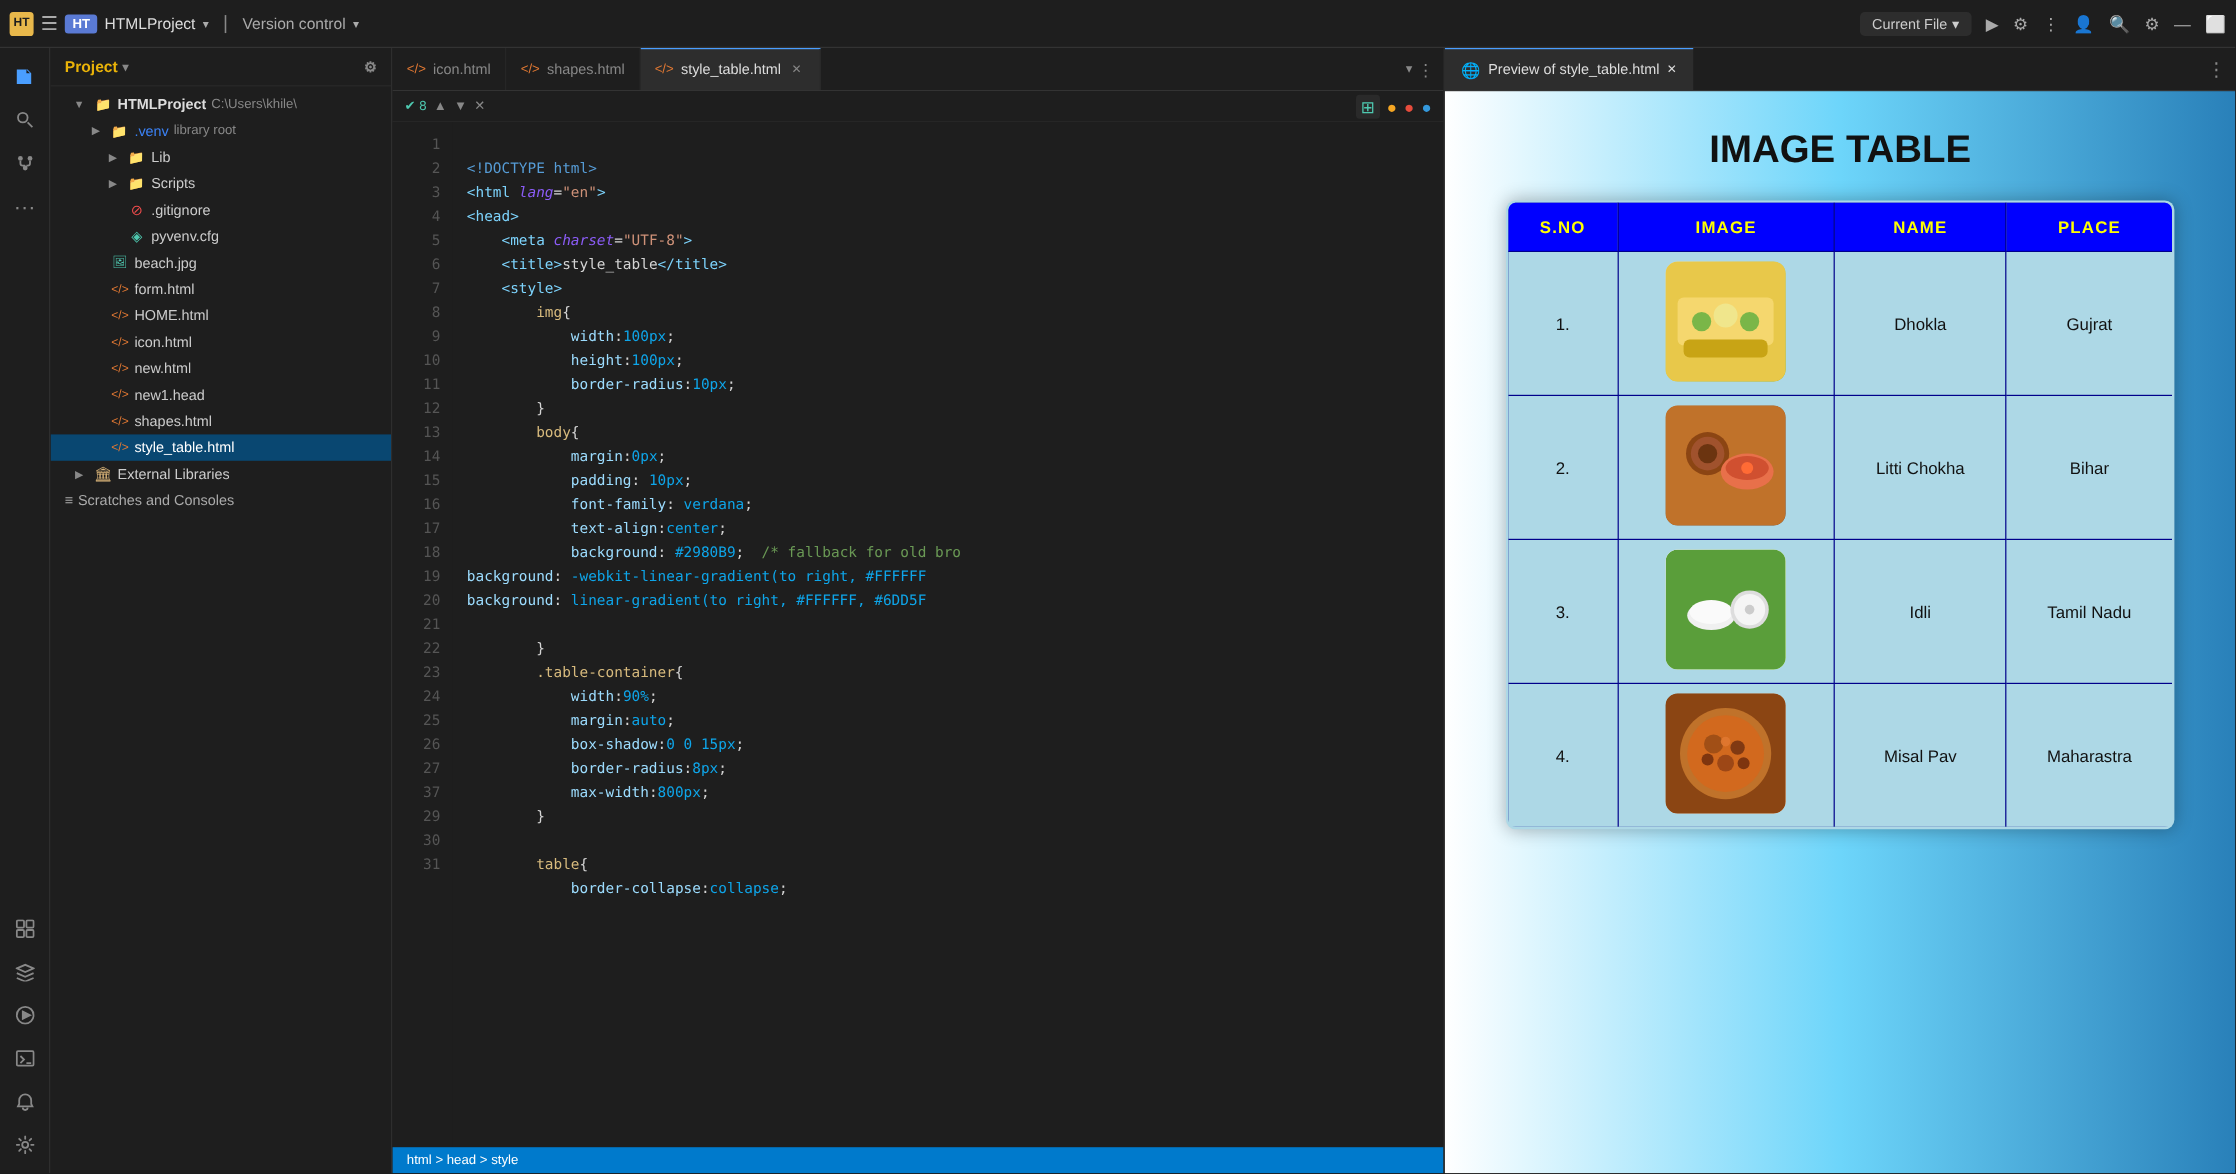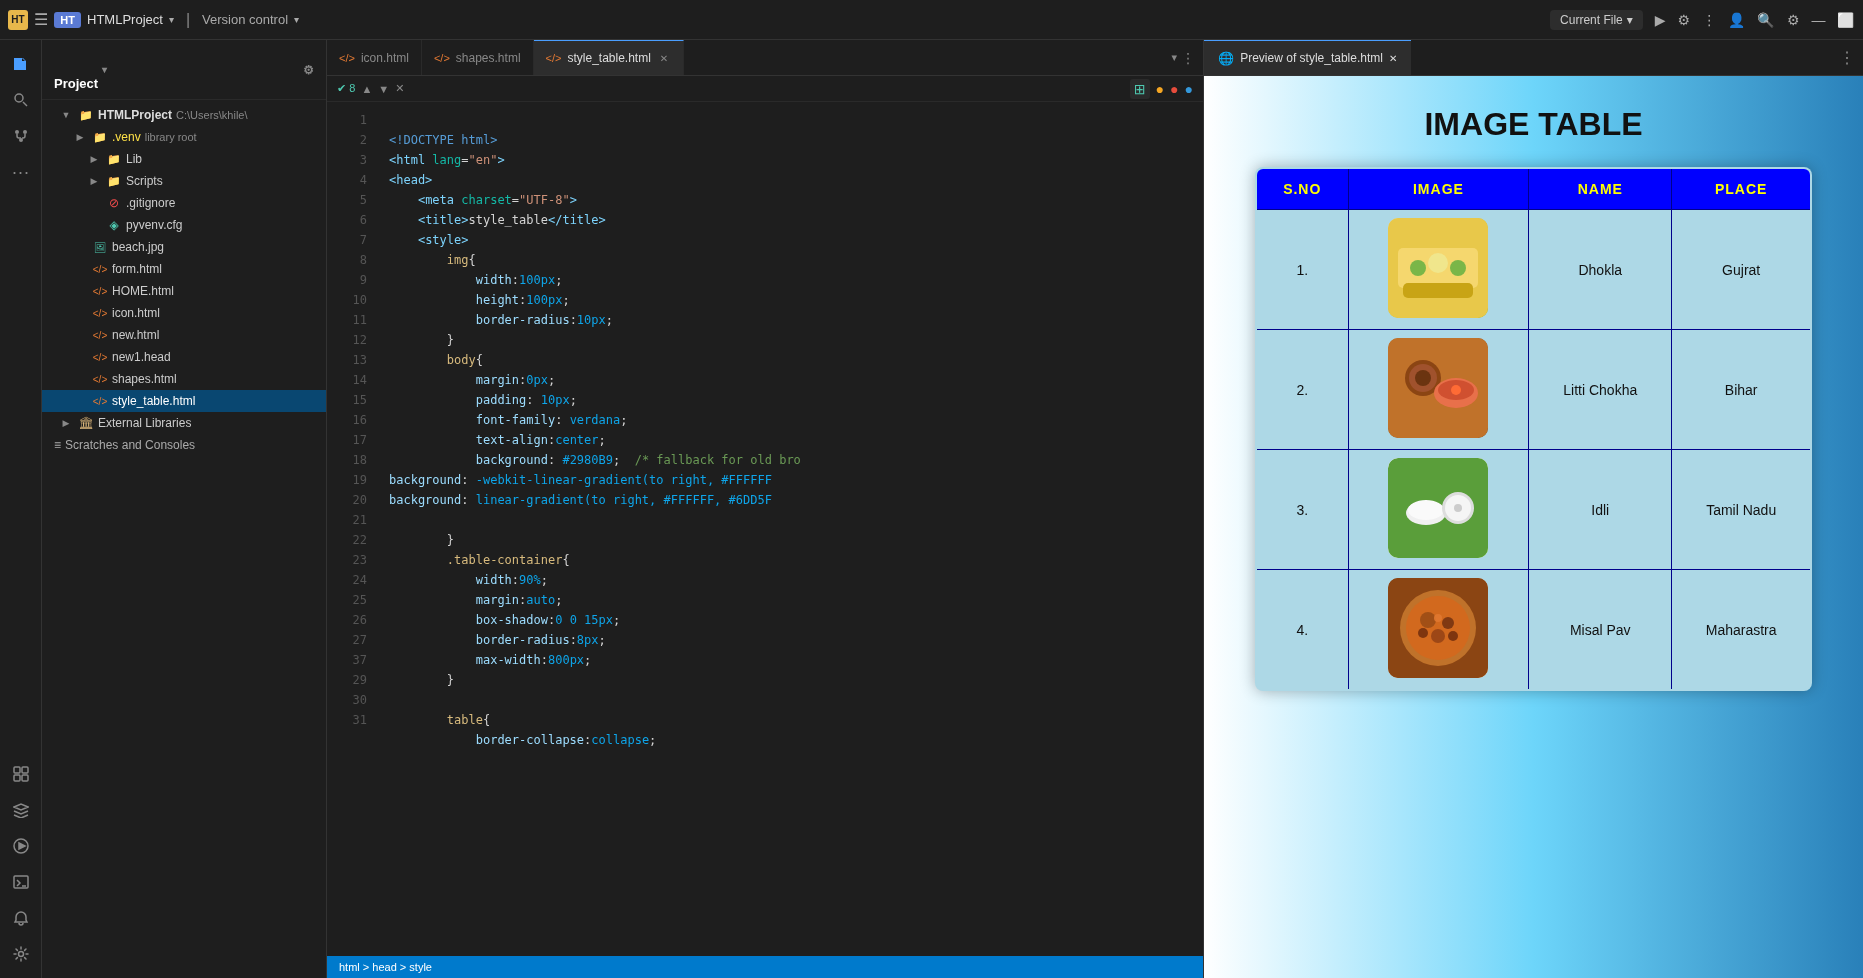--- a/index.html
+++ b/index.html
@@ -80,21 +80,21 @@
       width: 50px; background: #1e1e1e; color: #555; font-size: 12px; font-family: 'Consolas', monospace;
       padding: 8px 0; text-align: right; padding-right: 10px; flex-shrink: 0; overflow: hidden;
       line-height: 20px;
     }
     .code-content {
       flex: 1; overflow: auto; padding: 8px 12px; font-family: 'Consolas', monospace;
       font-size: 12px; line-height: 20px; color: #d4d4d4; background: #1e1e1e; white-space: pre;
     }
     .c-keyword { color: #569cd6; }
     .c-tag { color: #7dd3fc; }
-    .c-attr { color: #14b8a6; }
+    .c-attr { color: #8b5cf6; font-style: italic; }
     .c-string { color: #ce9178; }
     .c-comment { color: #6a9955; }
     .c-value { color: #0ea5e9; }
     .c-selector { color: #d7ba7d; }
     .c-property { color: #9cdcfe; }
     .c-text { color: #d4d4d4; }
 
     
     .status-bar {
       height: 22px; background: #007acc; display: flex; align-items: center;
@@ -244,40 +244,40 @@
       <svg width="16" height="16" viewBox="0 0 16 16" fill="none" stroke="currentColor" stroke-width="1.5">
           <circle cx="8" cy="8" r="2.5"></circle>
           <path d="M8 1v2M8 13v2M1 8h2M13 8h2M3 3l1.4 1.4M11.6 11.6L13 13M3 13l1.4-1.4M11.6 4.4L13 3" stroke-linecap="round"></path>
         </svg>
     </div>
   </div>
 
   <div class="file-tree">
     <div class="panel-header">
       <div class="panel-header-left">
-        <span style="font-size:13px;font-weight:bold;color:#ffffff;margin-top:28px;">Project</span>
+        <span style="font-size:13px;font-weight:bold;color:#eab308;">Project</span>
         <span style="font-size:10px;color:#888">▾</span>
       </div>
       <div style="display:flex;gap:6px">
         <span style="color:#888;font-size:12px">⚙</span>
       </div>
     </div>
     <div class="file-tree-content">
 
       <div class="tree-item tree-indent1">
         <span class="tree-icon" style="color:#888;font-size:9px">▼</span>
         <span class="tree-icon folder-icon">📁</span>
         <span class="tree-label" style="color:#ddd;font-weight:bold">HTMLProject</span>
         <span class="tree-label" style="color:#888;margin-left:4px;font-size:11px">C:\Users\khile\</span>
       </div>
 
       <div class="tree-item tree-indent2">
         <span class="tree-icon" style="color:#888;font-size:9px">▶</span>
         <span class="tree-icon folder-icon">📁</span>
-        <span class="tree-label" style="color:#fde047">.venv</span>
+        <span class="tree-label" style="color:#3b82f6">.venv</span>
         <span class="tree-label" style="color:#888;margin-left:4px;font-size:11px">library root</span>
       </div>
 
       <div class="tree-item tree-indent3">
         <span class="tree-icon" style="color:#888;font-size:9px">▶</span>
         <span class="tree-icon folder-icon">📁</span>
         <span class="tree-label">Lib</span>
       </div>
 
       <div class="tree-item tree-indent3">

